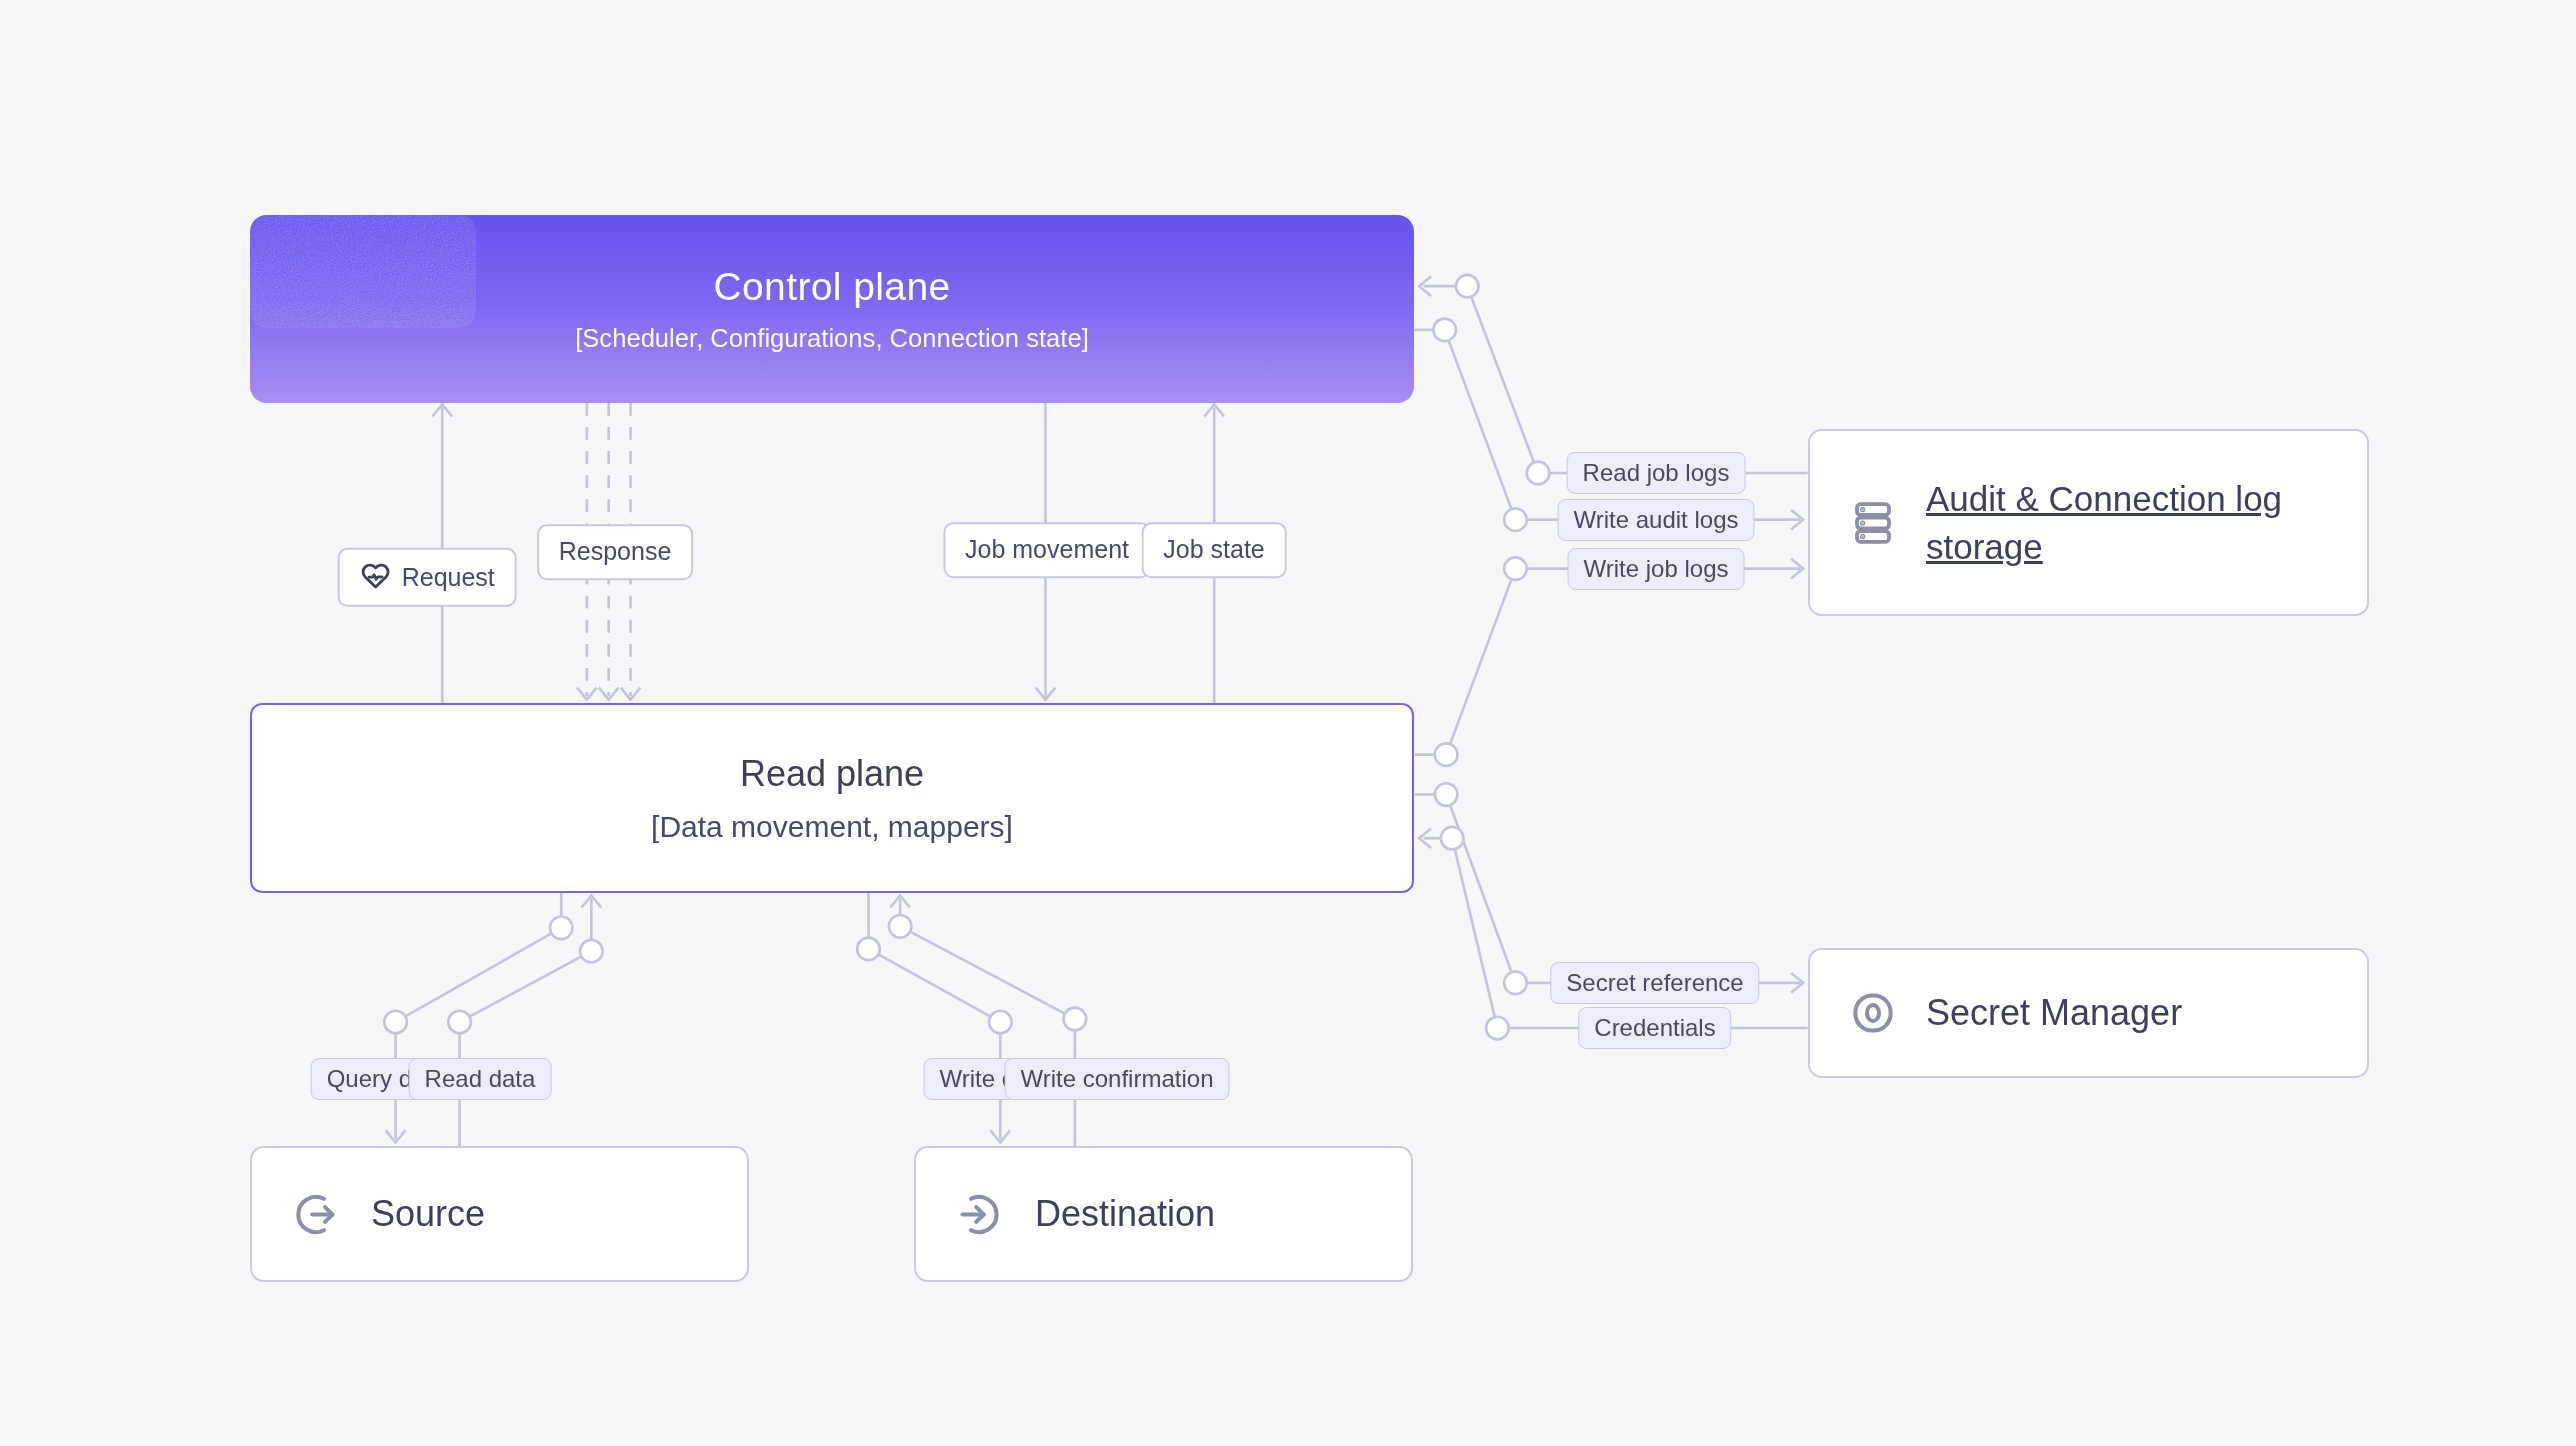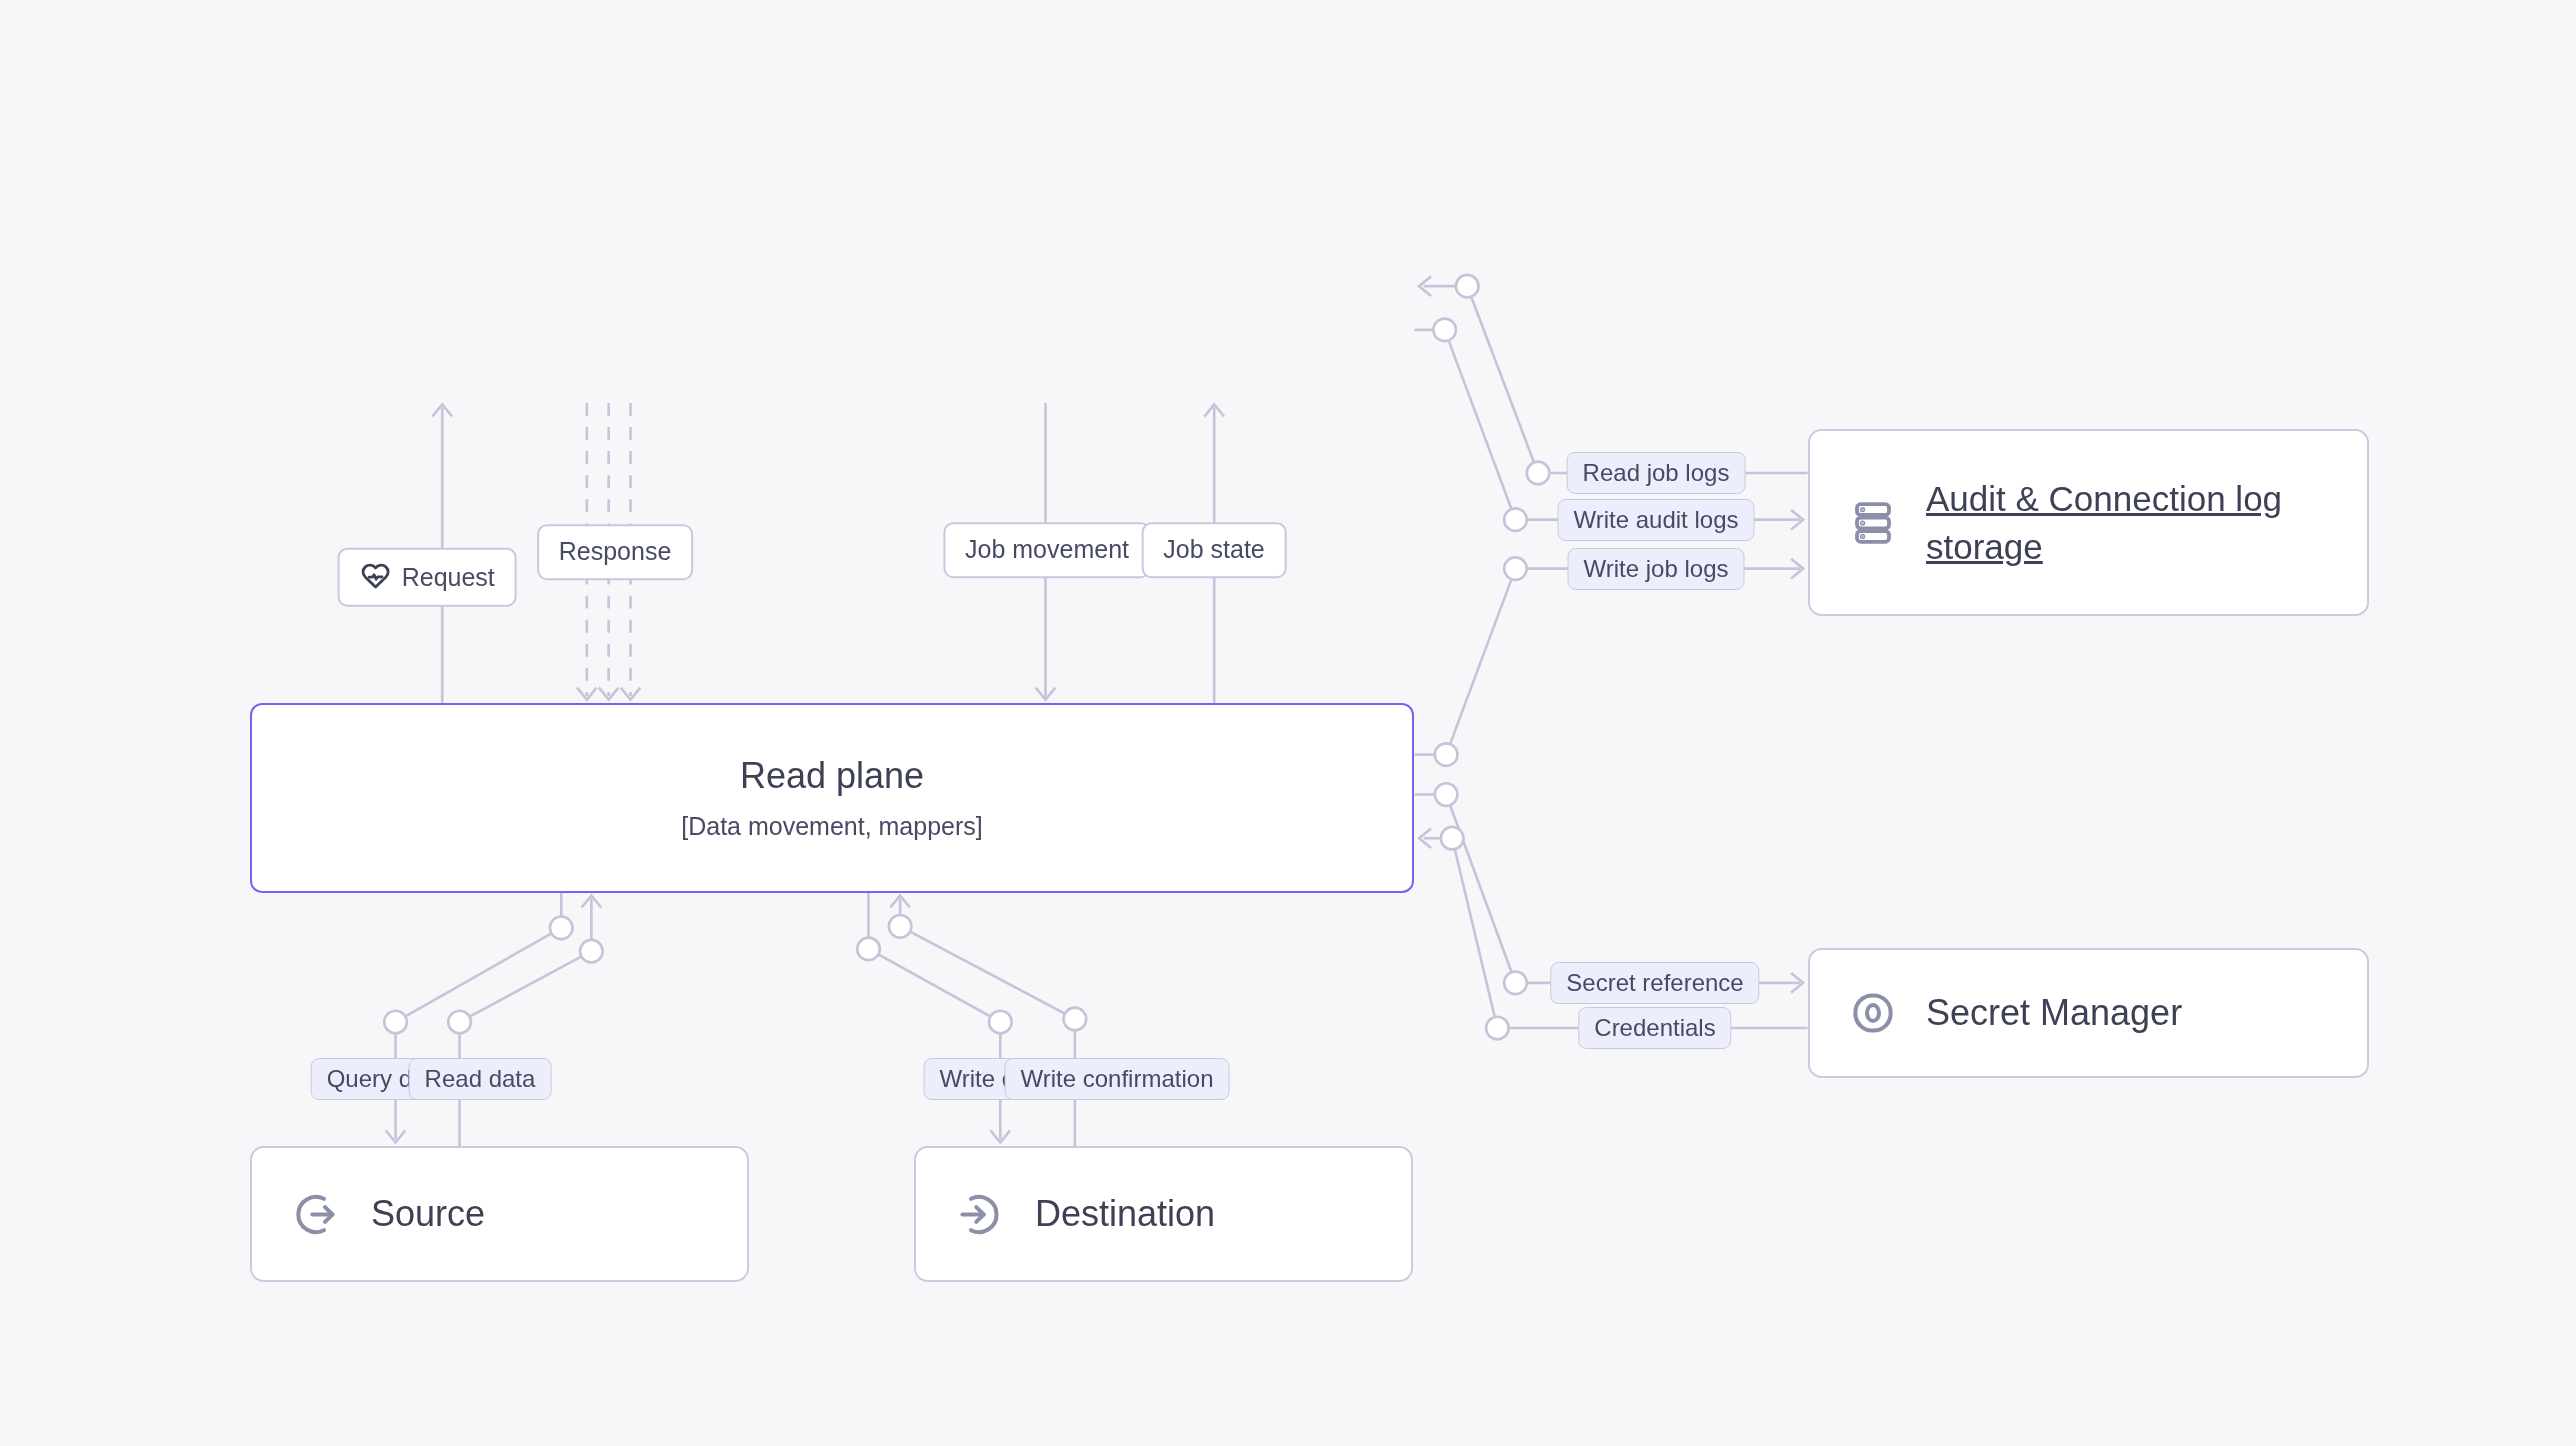--- a/index.html
+++ b/index.html
@@ -17,21 +17,21 @@
   .box{position:absolute;box-sizing:border-box;background:#fff;border:2.3px solid #c9ccdf;border-radius:13.6px;z-index:2;}
   .box .inner{position:absolute;inset:0;display:flex;align-items:center;}
   .stack{flex-direction:column;justify-content:center;gap:15px;text-align:center;}
   #control-plane{left:250px;top:215px;width:1164px;height:188px;border:none;border-radius:16.6px;
     background:linear-gradient(180deg,var(--cp-top) 0%,#7d66f0 45%,var(--cp-bottom) 100%);}
   #control-plane .noise{position:absolute;inset:0;border-radius:16.6px;opacity:.28;pointer-events:none;}
   #control-plane .title{font-size:39px;font-weight:500;color:#fff;letter-spacing:0.4px;z-index:1;}
   #control-plane .subtitle{font-size:25.6px;font-weight:400;color:rgba(255,255,255,.97);z-index:1;}
   #data-plane{left:250px;top:703px;width:1164px;height:190px;border-color:var(--dp-border);border-radius:12px;}
   #data-plane .title{font-size:36px;font-weight:500;color:var(--title);}
-  #data-plane .subtitle{font-size:25px;color:var(--subtitle);}
+  #data-plane .subtitle{font-size:30px;color:var(--subtitle);}
   .leafbox .inner{gap:29px;padding-left:39px;}
   .leafbox .title{font-size:36px;font-weight:500;color:var(--title);line-height:1.35;}
   #source{left:250px;top:1146px;width:499px;height:136px;border-color:#c9ccdf;}
   #destination{left:914px;top:1146px;width:499px;height:136px;border-color:#c9ccdf;}
   #audit-box{left:1808px;top:429px;width:561px;height:187px;border-color:#c9ccdf;}
   #audit-box .title{font-size:35px;}
   #secret-box{left:1808px;top:948px;width:561px;height:130px;border-color:#c9ccdf;}
   .pill{position:absolute;transform:translate(-50%,-50%);z-index:3;display:flex;align-items:center;gap:10.5px;
     background:#fff;border:2.3px solid var(--pill-border);border-radius:9.8px;padding:11.3px 19.6px;
     font-size:25px;color:var(--subtitle);white-space:nowrap;}
@@ -111,20 +111,33 @@
     <circle class="node" cx="745" cy="1232" r="15"></circle>
     <circle class="node" cx="785" cy="1263" r="15"></circle>
     <circle class="node" cx="525" cy="1357" r="15"></circle>
     <circle class="node" cx="610" cy="1357" r="15"></circle>
     <circle class="node" cx="1195" cy="1230" r="15"></circle>
     <circle class="node" cx="1153" cy="1260" r="15"></circle>
     <circle class="node" cx="1328" cy="1357" r="15"></circle>
     <circle class="node" cx="1427" cy="1353" r="15"></circle>
   </svg>
 
+  <div class="box" id="control-plane">
+    <svg class="noise" viewBox="0 0 300 150" width="226" height="113">
+      <filter id="noiseF">
+          <feTurbulence type="fractalNoise" baseFrequency="0.55" numOctaves="2" stitchTiles="stitch"></feTurbulence>
+        <feColorMatrix type="matrix" values="0 0 0 0 1  0 0 0 0 1  0 0 0 0 1  0.8 0.8 0.8 0 -0.9"></feColorMatrix>
+        </filter>
+      <rect width="100%" height="100%" filter="url(#noiseF)"></rect>
+    </svg>
+    <div class="inner stack" style="position:absolute;inset:0;">
+      <div class="title">Control plane</div>
+      <div class="subtitle">[Scheduler, Configurations, Connection state]</div>
+    </div>
+  </div>
 
   <div class="box" id="data-plane">
     <div class="inner stack">
       <div class="title">Read plane</div>
       <div class="subtitle">[Data movement, mappers]</div>
     </div>
   </div>
 
   <div class="box leafbox" id="source">
     <div class="inner">

